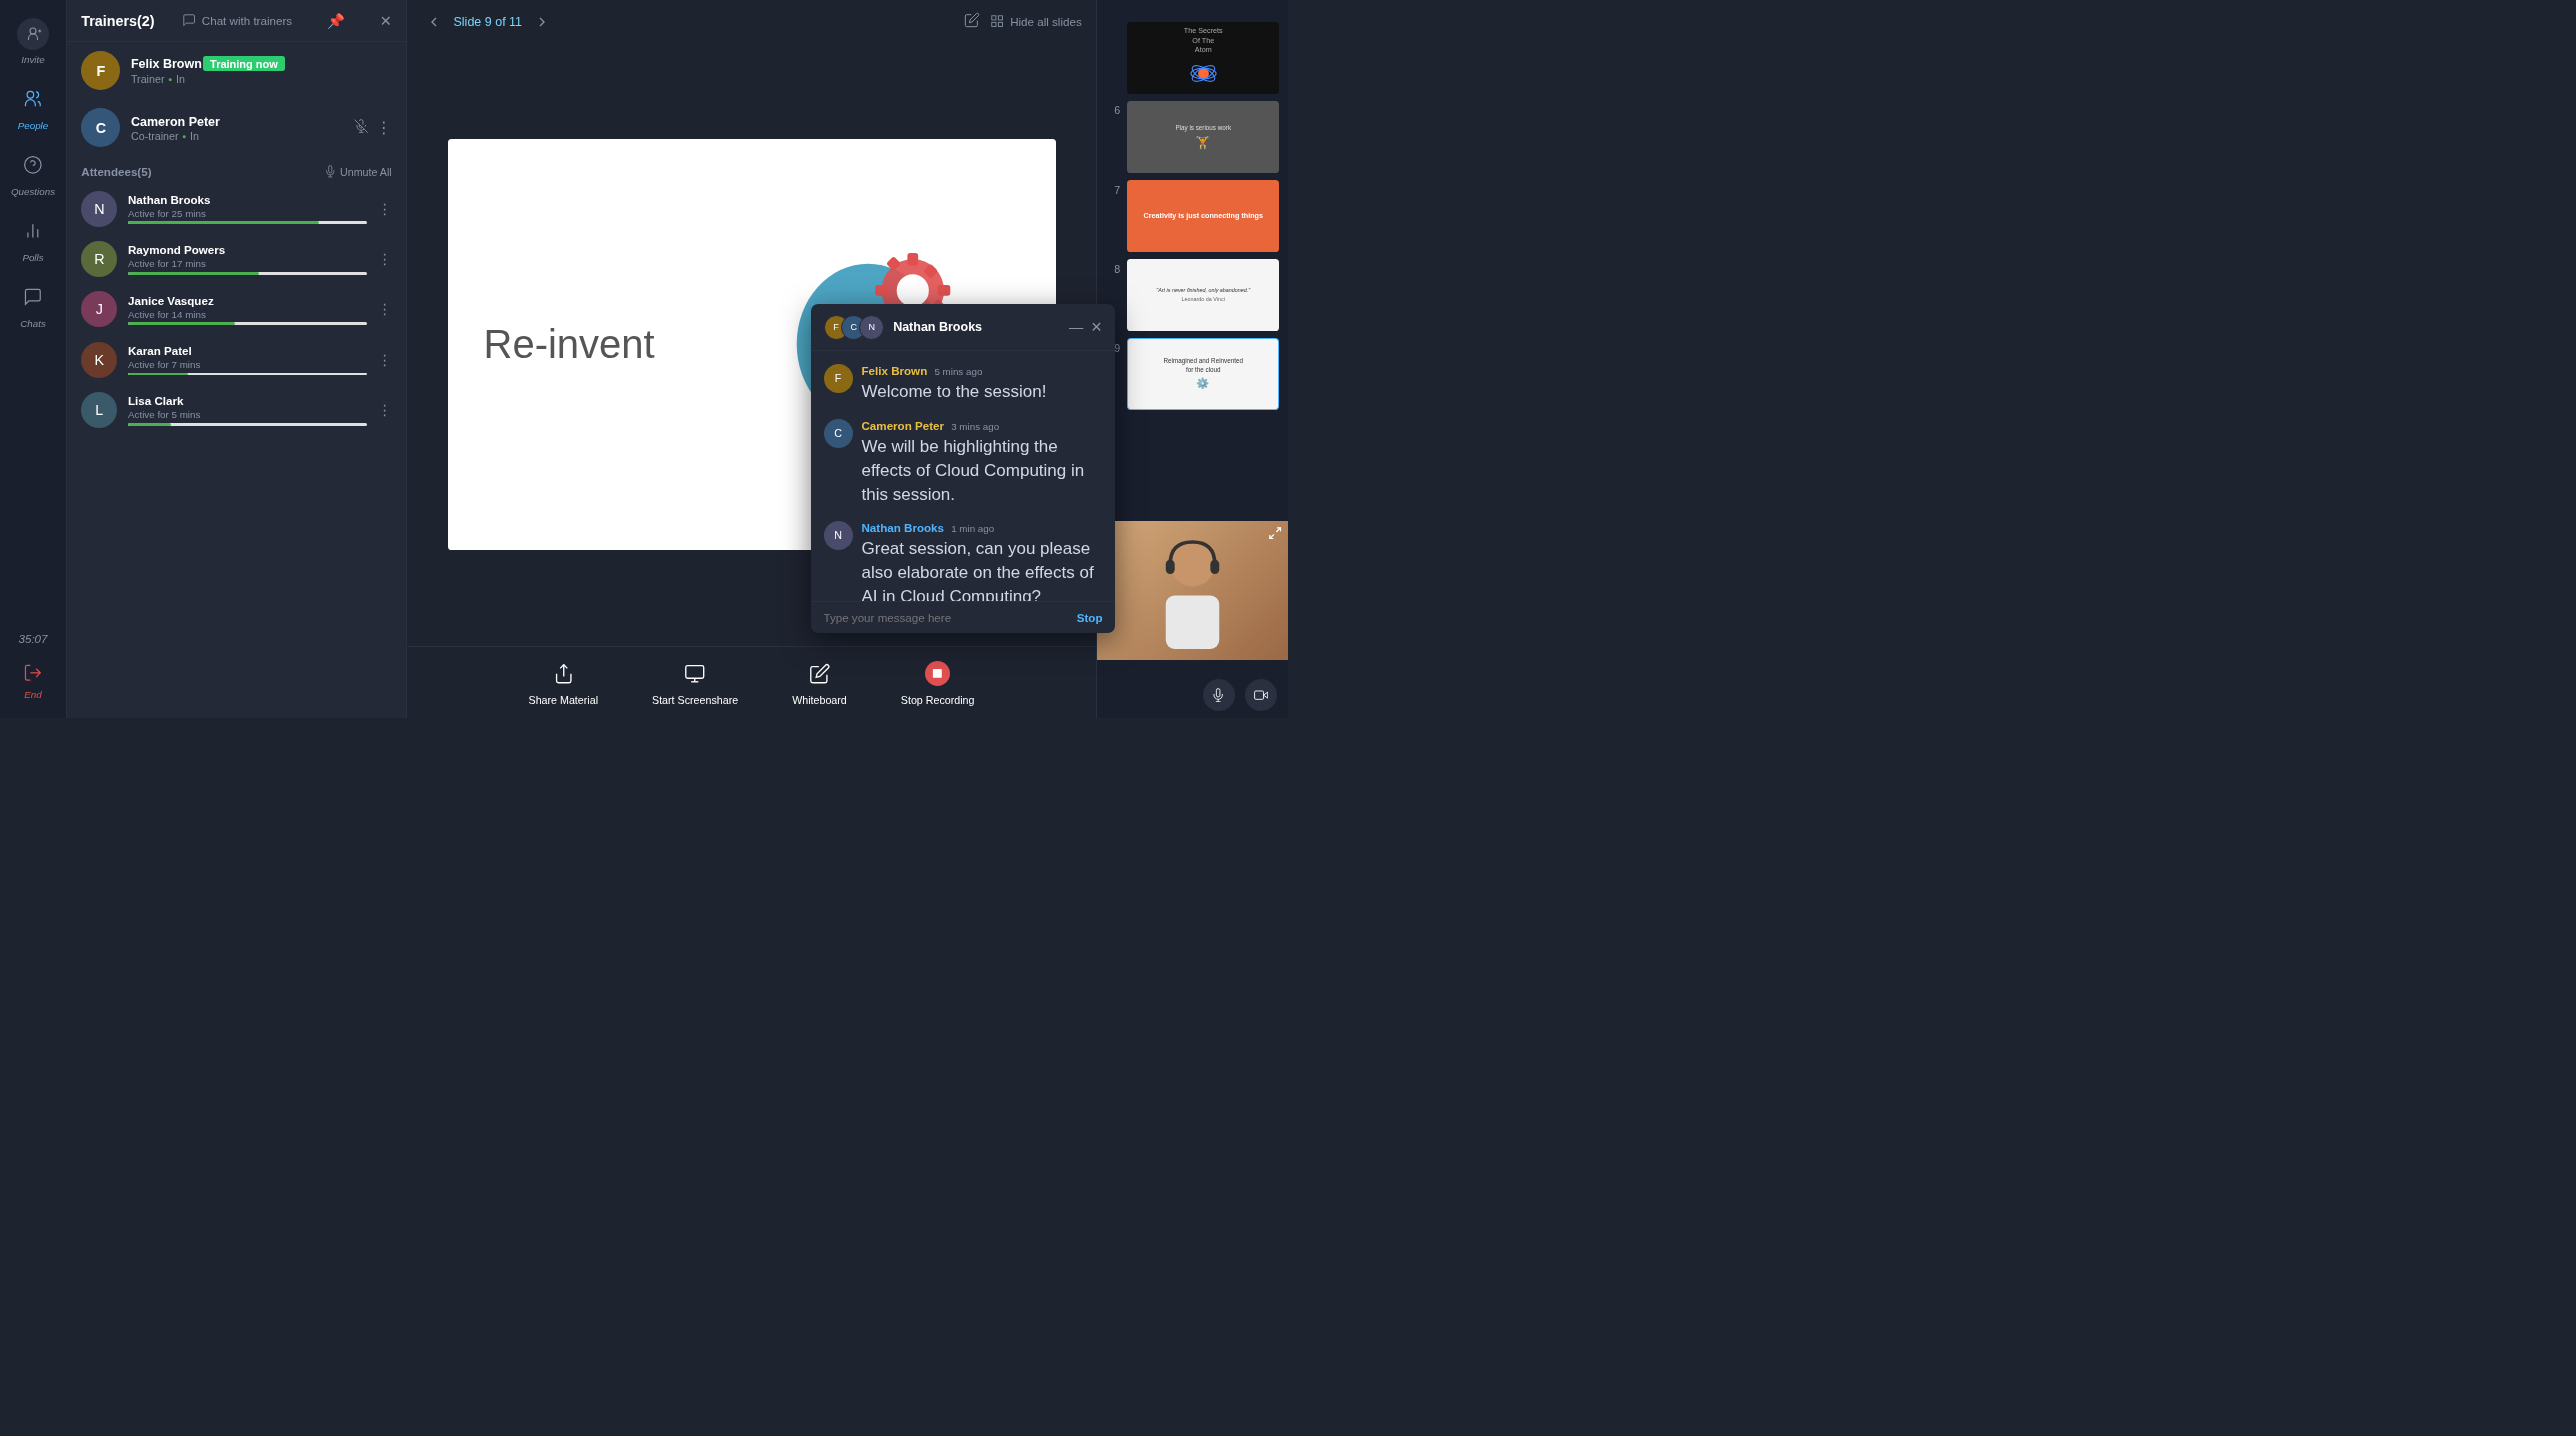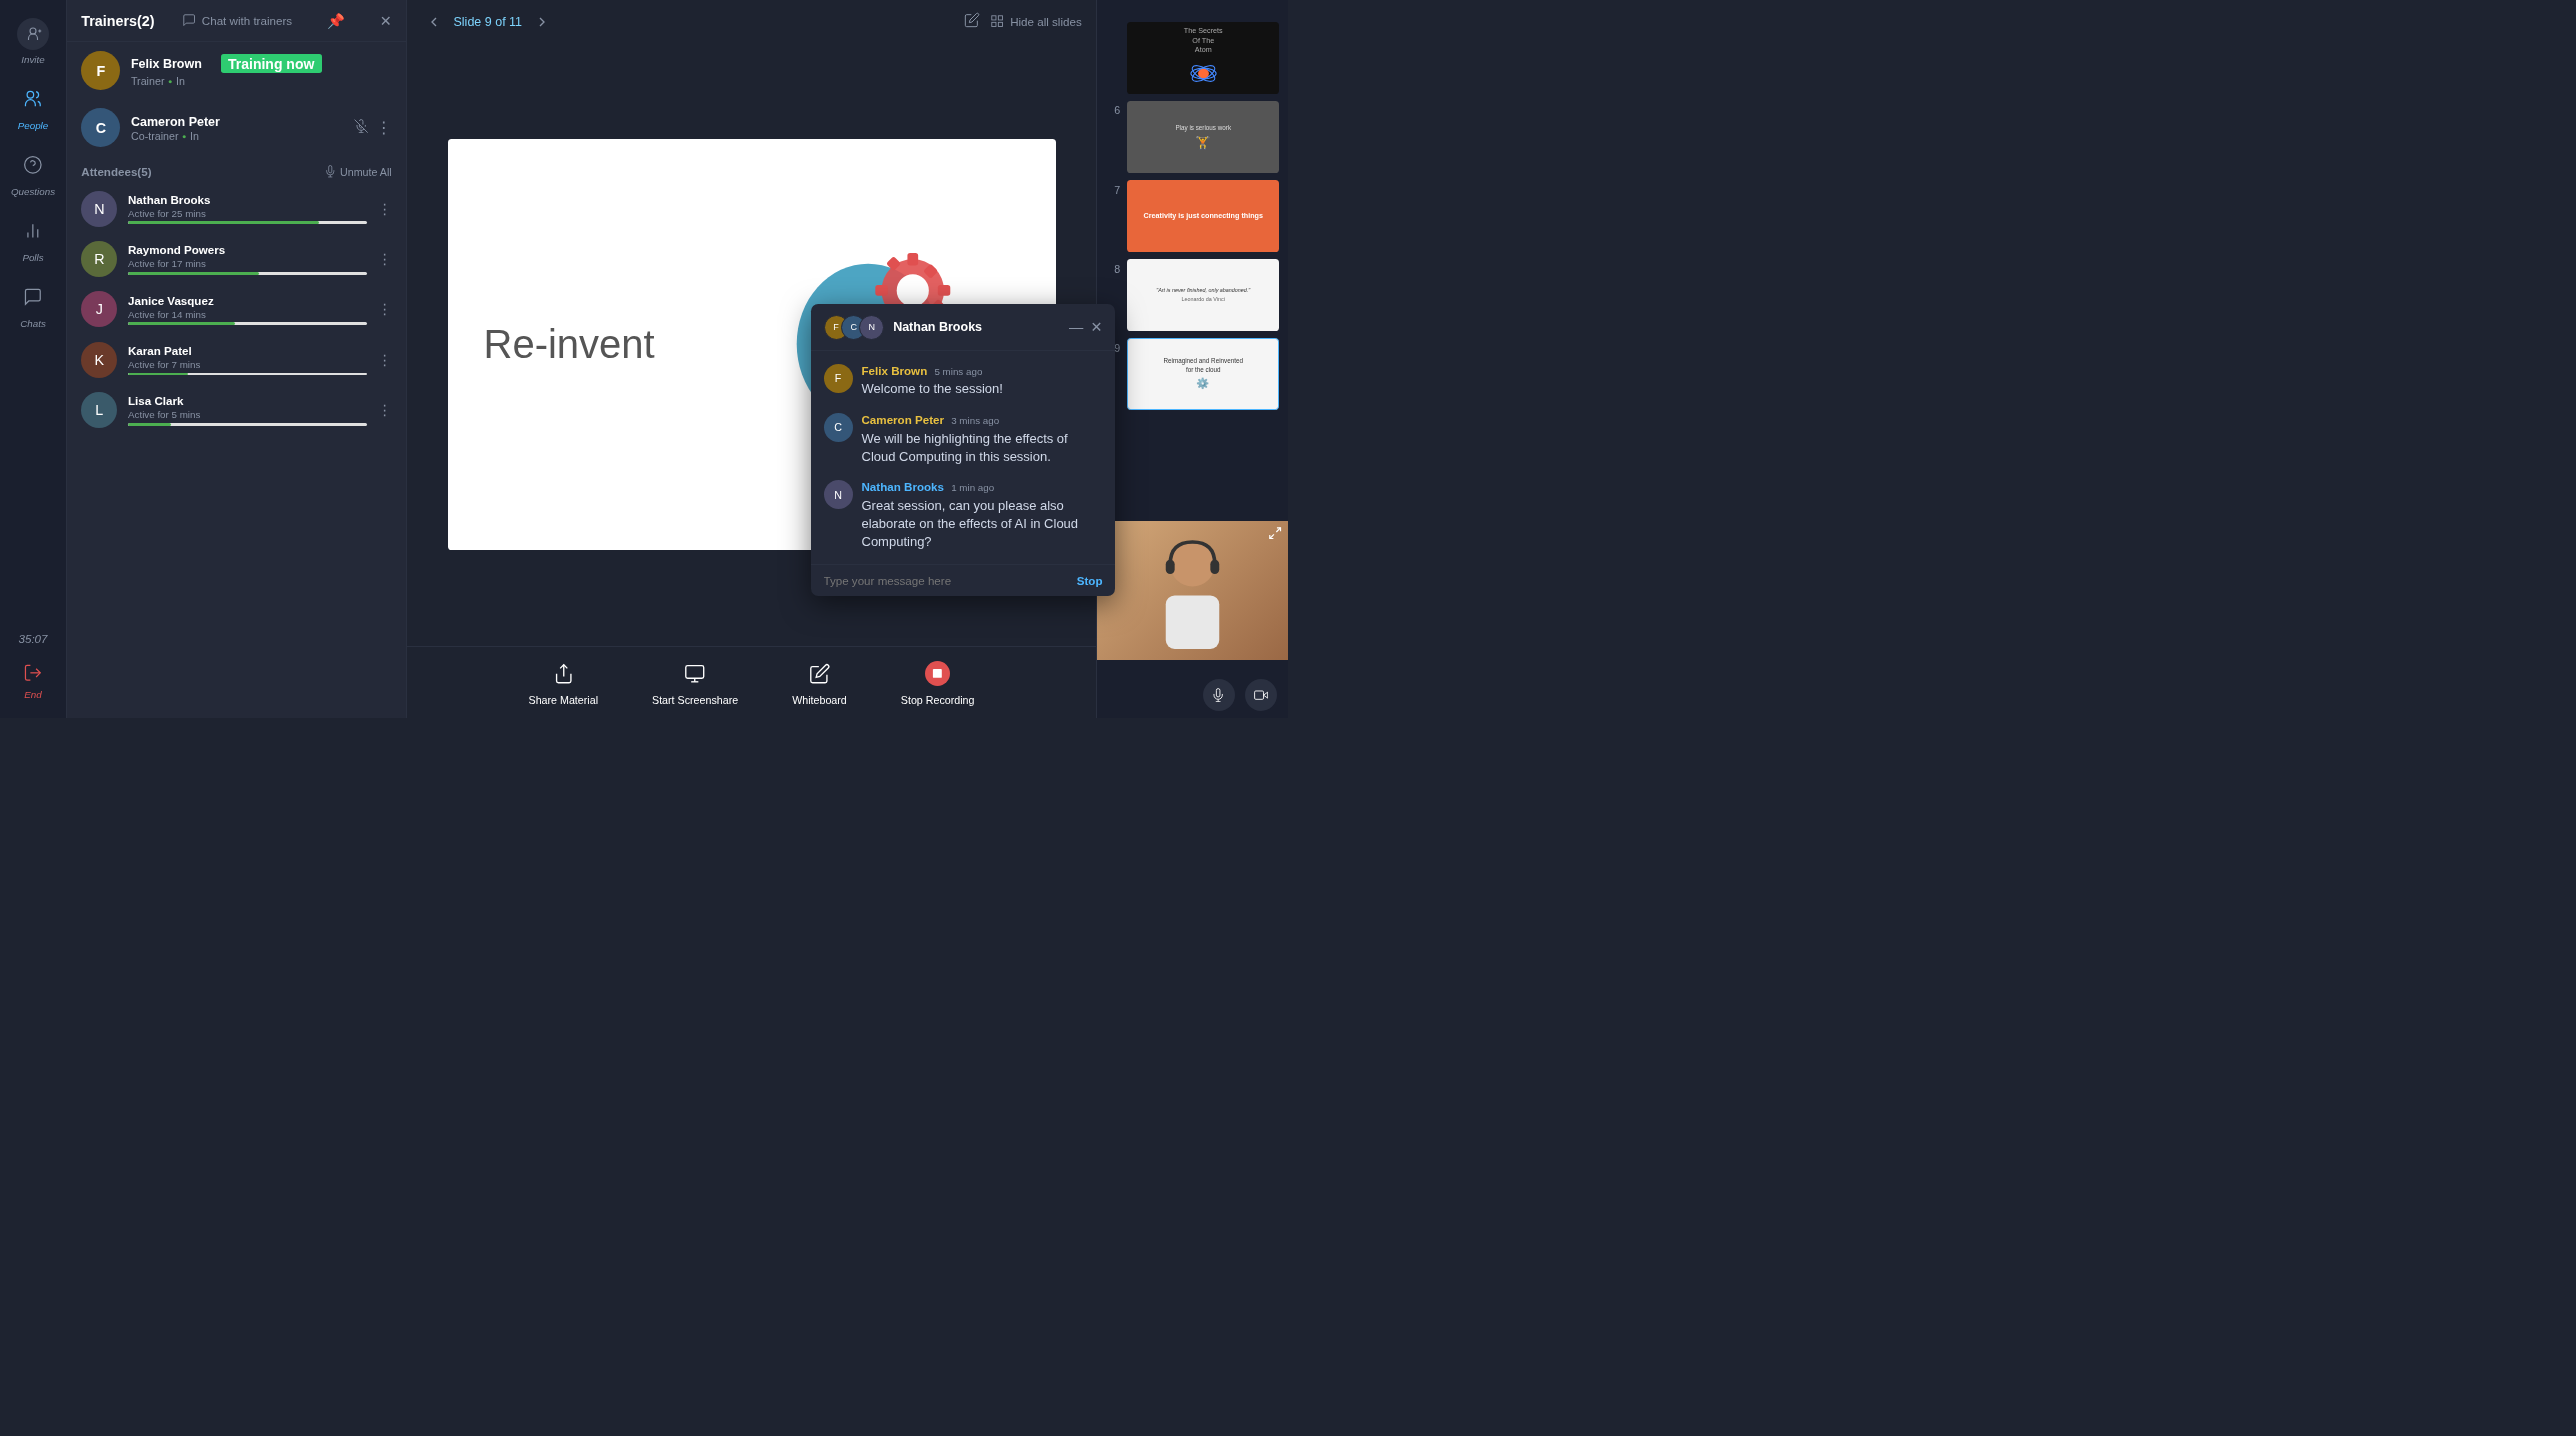--- a/index.html
+++ b/index.html
@@ -154,25 +154,25 @@
       color: #8892a4;
       display: flex;
       align-items: center;
       gap: 3.6px;
       margin-top: 1.8px;
     }
     .dot-green { color: #4caf50; font-size: 7.2px; }
     .badge-training {
       background: #2ecc71;
       color: #fff;
-      font-size: 14px;
+      font-size: 11px;
       font-weight: 600;
       padding: 1.8px 7.2px;
       border-radius: 2.7px;
-      margin-left: 19px;
+      margin-left: 1px;
     }
     .trainer-actions {
       display: flex;
       align-items: center;
       gap: 7.2px;
     }
 
     
     .attendees-header {
       display: flex;
@@ -522,21 +522,21 @@
     .chat-msg-header {
       display: flex;
       align-items: baseline;
       gap: 7.2px;
       margin-bottom: 3.6px;
     }
     .chat-sender-felix { font-size: 11.6px; font-weight: 600; color: #e8c040; }
     .chat-sender-cameron { font-size: 11.6px; font-weight: 600; color: #e8c040; }
     .chat-sender-nathan { font-size: 11.6px; font-weight: 600; color: #4db6ff; }
     .chat-time { font-size: 9.8px; color: #8892a4; }
-    .chat-text { font-size: 13px; color: #d0d8e8; line-height: 1.4; }
+    .chat-text { font-size: 17px; color: #d0d8e8; line-height: 1.4; }
 
     .chat-input-wrap {
       padding: 9px 12.5px;
       border-top: 0.9px solid #2a3040;
       display: flex;
       align-items: center;
       gap: 9px;
     }
     .chat-input {
       flex: 1;

